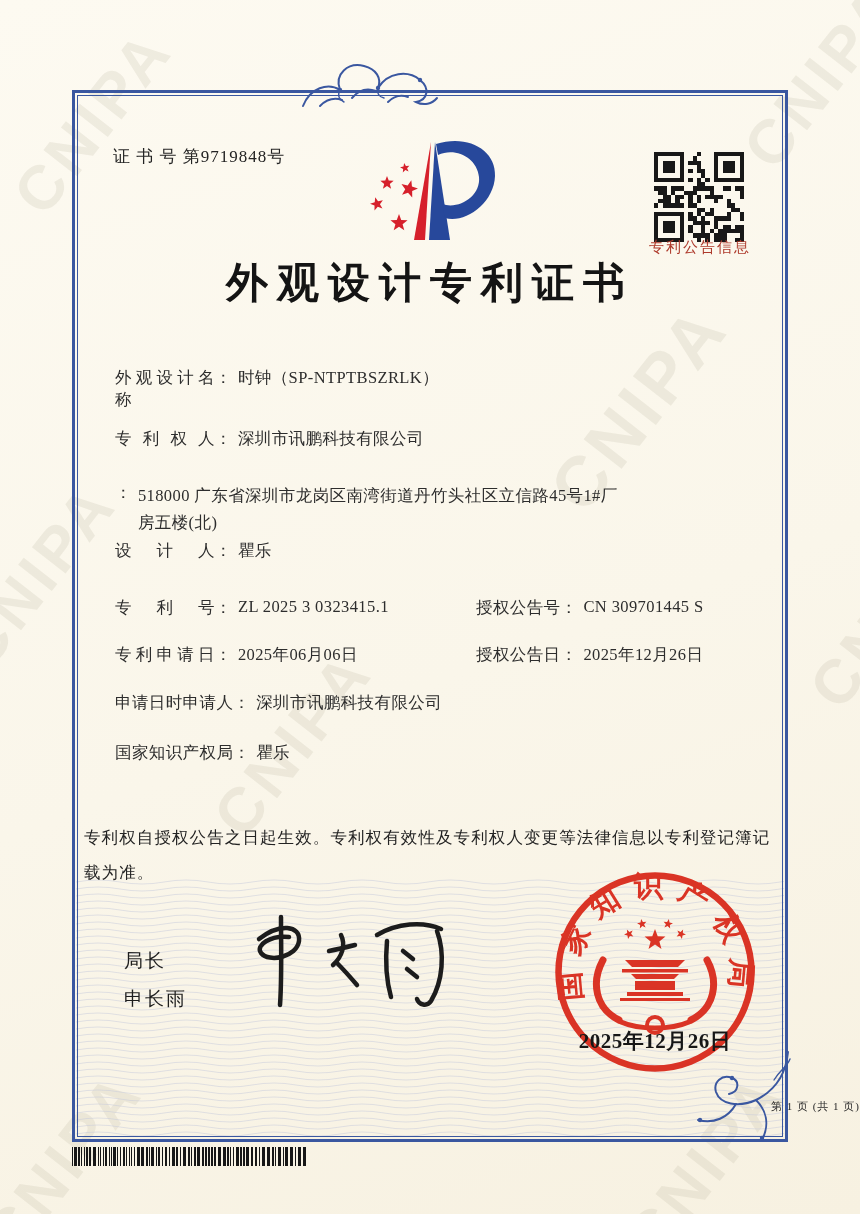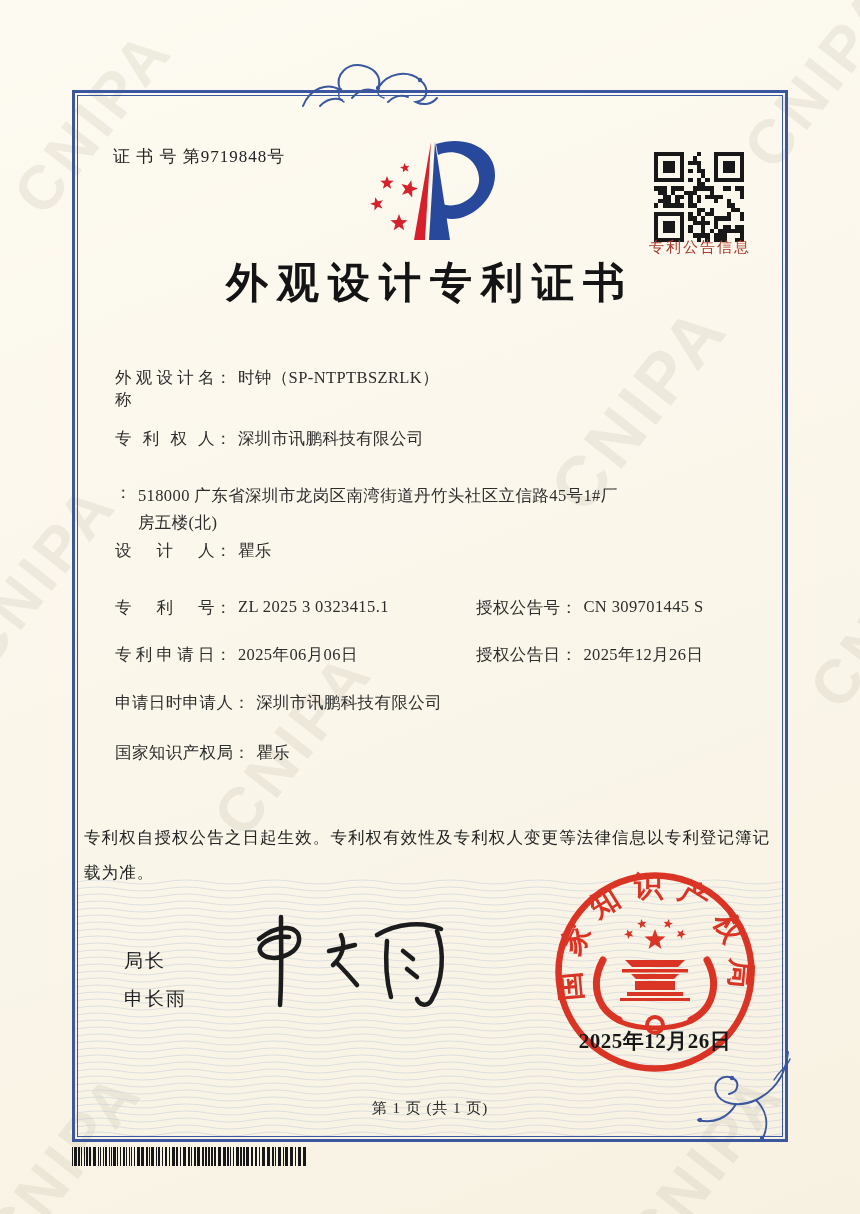--- a/index.html
+++ b/index.html
@@ -53,21 +53,21 @@
   .seal-ring{fill:none;stroke:var(--seal-red,#d92a1b);stroke-width:6.5}
   .seal-arc-text{font-size:29px;font-weight:bold;fill:var(--seal-red,#d92a1b);letter-spacing:13px;
                  font-family:"Liberation Serif","DejaVu Serif",serif}
   .emblem polygon,.emblem rect,.emblem .solid{fill:var(--seal-red,#d92a1b)}
   .emblem .wr{fill:none;stroke:var(--seal-red,#d92a1b);stroke-width:7;stroke-linecap:round}
   .emblem .wr2{fill:none;stroke:var(--seal-red,#d92a1b);stroke-width:5;stroke-linecap:round}
   .emblem .gear{fill:none;stroke:var(--seal-red,#d92a1b);stroke-width:4}
   .seal-date{position:absolute;left:572px;top:1027px;width:166px;text-align:center;font-size:21px;
              font-weight:bold;color:#161616;letter-spacing:.5px;z-index:6}
   
-  .pagefoot{position:absolute;left:0;top:1099px;width:100%;text-align:center;font-size:15px;
+  .pagefoot{position:absolute;left:0;top:1099px;width:100%;text-align:right;font-size:11px;
             letter-spacing:1px;color:#2a2a2a;z-index:4}
   .barcode{position:absolute;left:72px;top:1147px;width:258px;height:19px;font-size:0;overflow:hidden;z-index:4}
   .barcode b{display:inline-block;height:100%;background:#171717;vertical-align:top}
   
   .logo .red{fill:var(--logo-red,#d6202b)}
   .logo .blue{fill:var(--logo-blue,#27489b)}
 </style>
 </head>
 <body>
 

